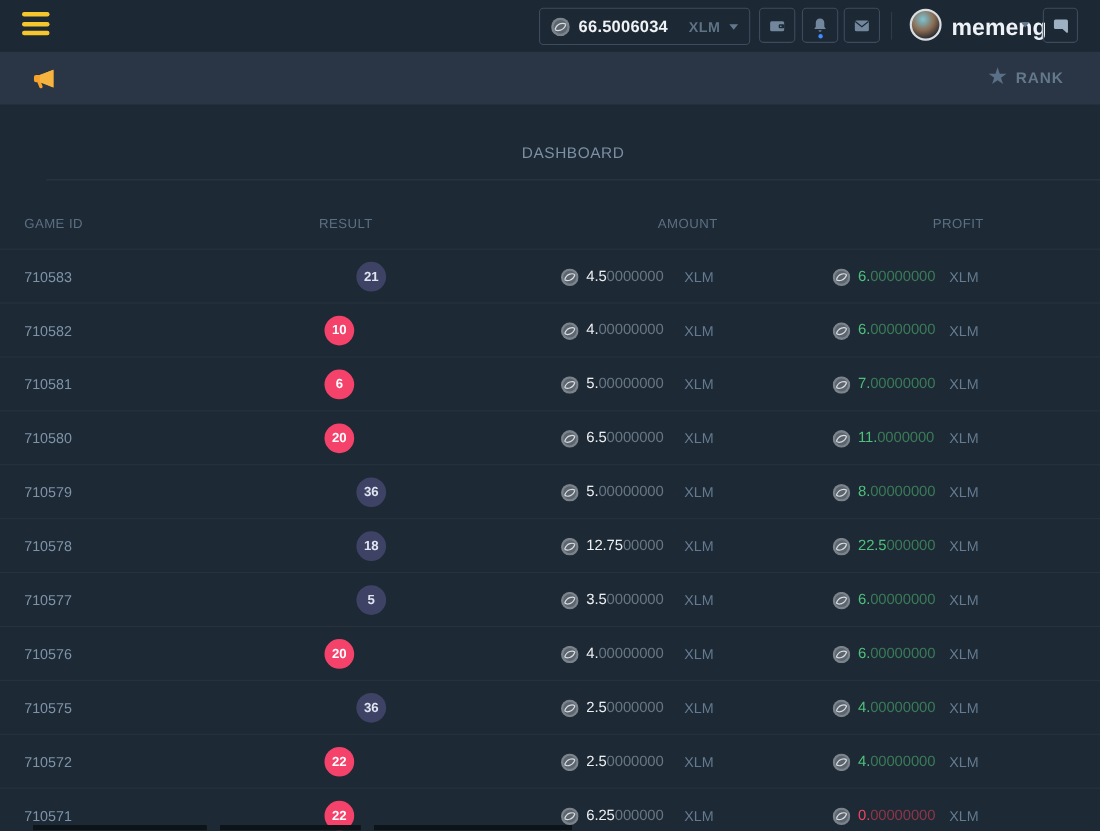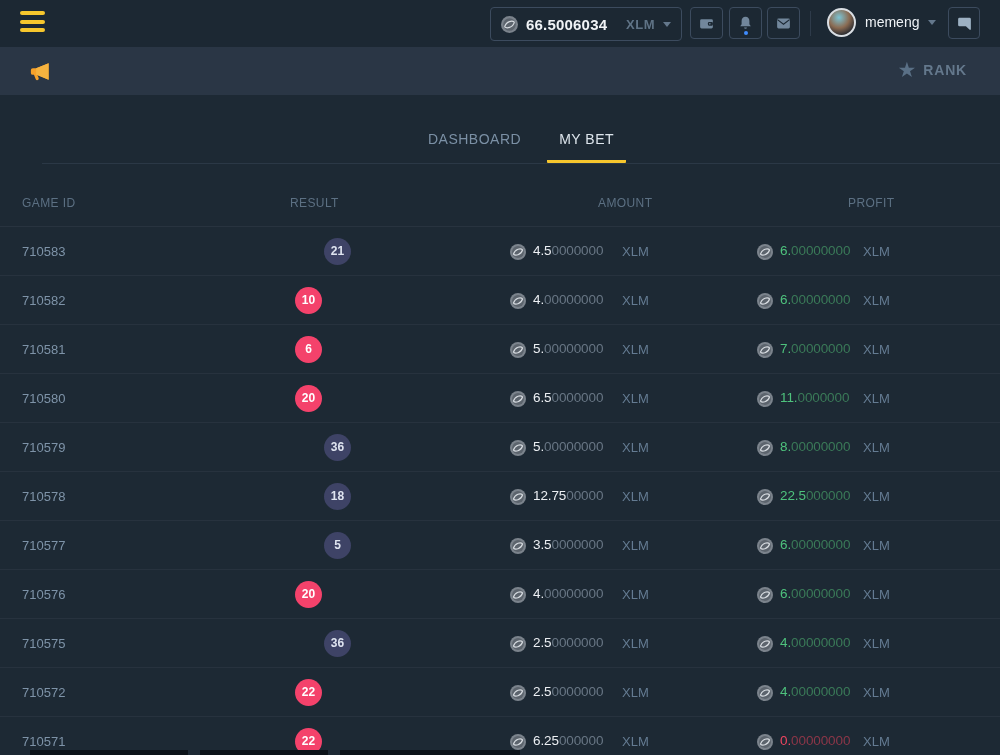--- a/index.html
+++ b/index.html
@@ -30,21 +30,21 @@
   }
   .icon-btn svg { width:17px; height:17px; }
   .btn-wallet { left:690px; } .btn-bell { left:729px; } .btn-mail { left:767px; }
   .bell-dot { position:absolute; bottom:3px; left:50%; transform:translateX(-50%); width:4px; height:4px; border-radius:50%; background:#3f8cff; }
   .topbar-divider { position:absolute; left:810px; top:11px; width:1px; height:25px; background:#2e3b4a; }
   .avatar {
     position:absolute; left:827px; top:8px; width:29px; height:29px; border-radius:50%;
     border:2px solid #d9dee3; cursor:pointer;
     background:radial-gradient(circle at 40% 30%, #7cc4d4 0%, #8a6b52 45%, #23272e 80%);
   }
-  .username { position:absolute; left:865px; top:14px; font-size:14px; font-weight:normal; color:#eef2f6; cursor:pointer; }
+  .username { position:absolute; left:865px; top:14px; font-size:21px; font-weight:bold; color:#eef2f6; cursor:pointer; }
   .user-caret { position:absolute; left:928px; top:20px; }
   .btn-chat { left:948px; width:32px; }
   
   .banner { position:relative; height:48px; background:#2a3645; display:flex; align-items:center; }
   .megaphone { margin-left:28px; width:23px; height:23px; }
   .banner-text { display:flex; align-items:baseline; gap:9px; margin-left:18px; }
   .w-label { font-size:13px; font-weight:bold; color:#e9eef4; letter-spacing:.4px; }
   .coin-name { font-size:20px; font-weight:bold; color:#ffd428; letter-spacing:.2px; }
   .tasks { position:absolute; left:698px; top:4px; display:flex; align-items:center; gap:10px; cursor:pointer; }
   .chest-svg { width:40px; height:38px; }
@@ -155,21 +155,20 @@
 
 
   <div class="rank">
     <span class="rank-star">★</span>
     <span class="rank-label">RANK</span>
   </div>
 </div>
 
 <div class="tabbar">
   <div class="tab">DASHBOARD</div>
-  <div class="tab active">MY BET</div>
 </div>
 
 <div class="thead">
   <span class="col-id">GAME ID</span>
   <span class="col-result">RESULT</span>
   <span class="col-amount">AMOUNT</span>
   <span class="col-profit">PROFIT</span>
 </div>
 
 <div>

